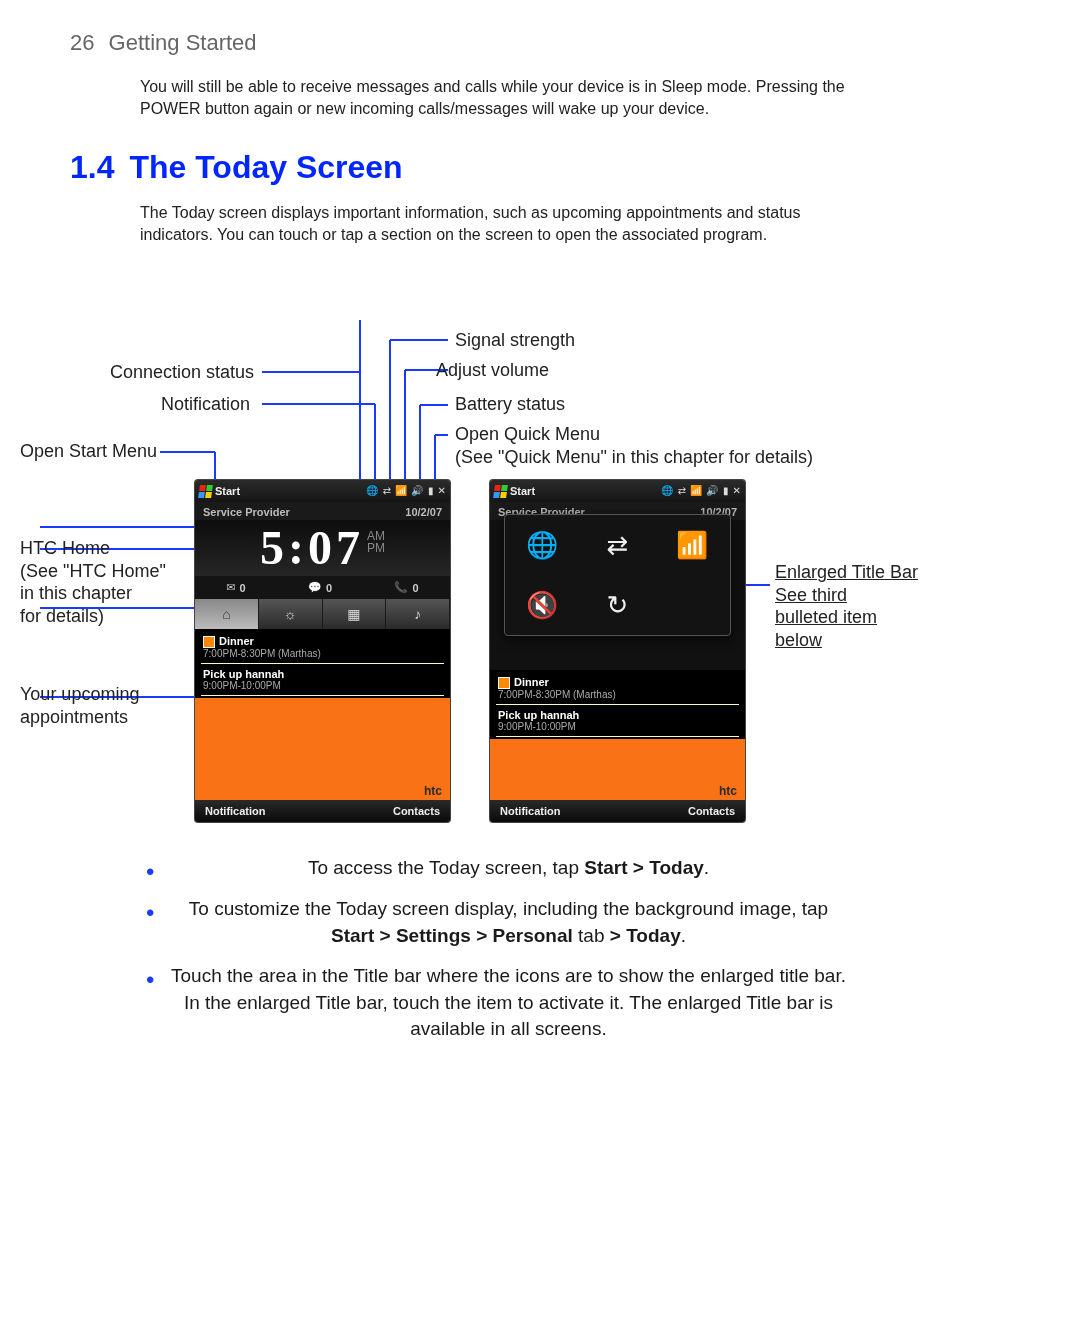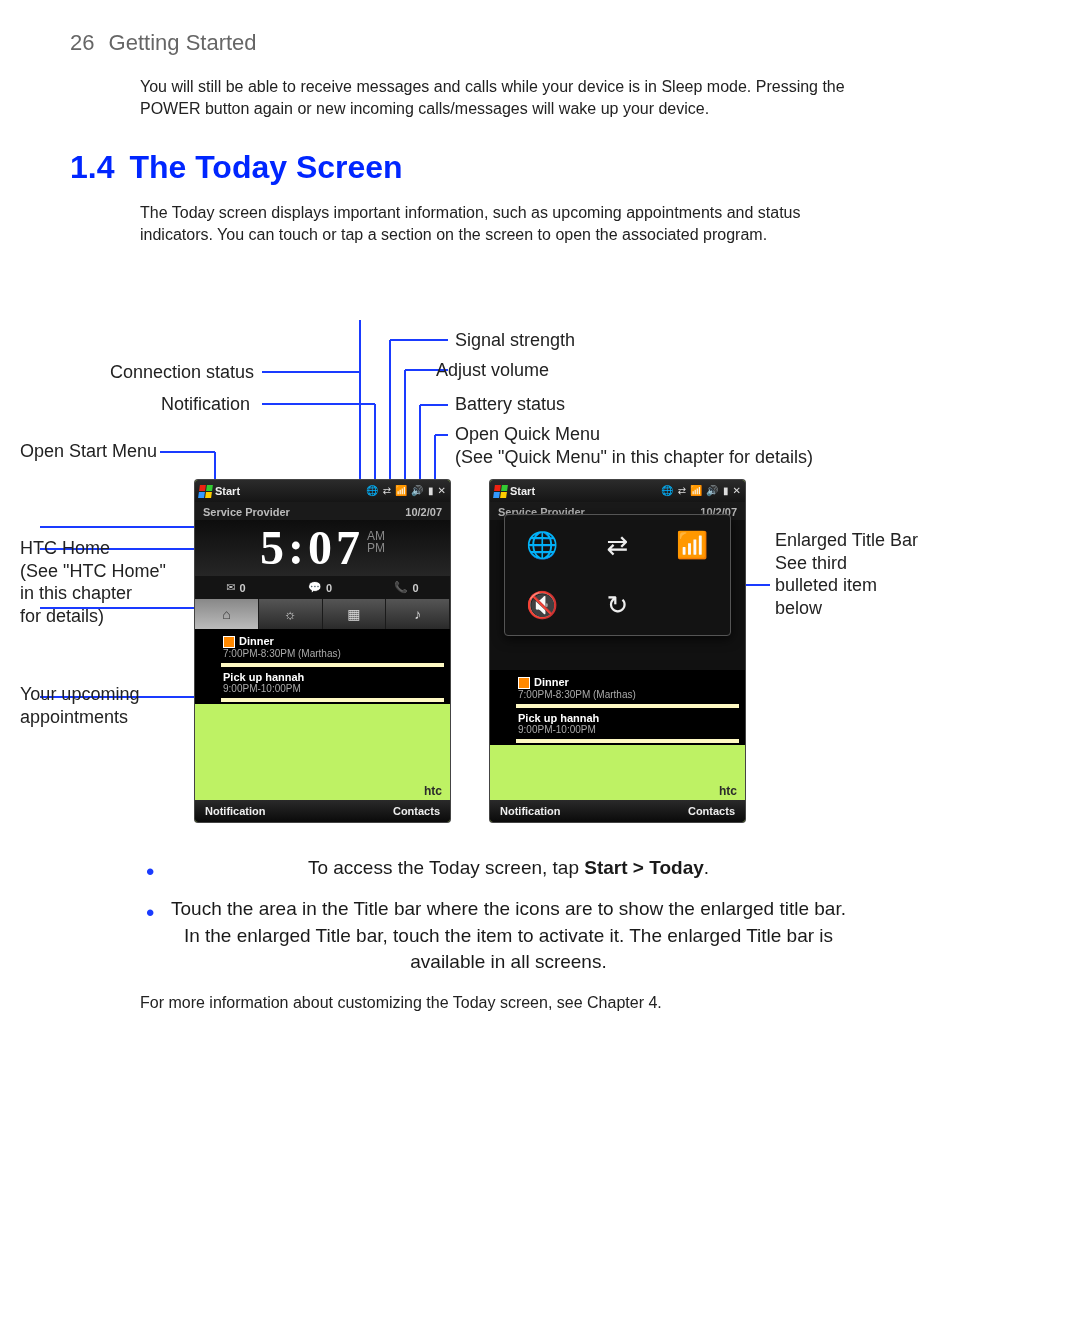--- a/index.html
+++ b/index.html
@@ -51,21 +51,21 @@
     position: absolute;
     white-space: pre;
     line-height: 1.25;
   }
 
   
   .phone {
     position: absolute;
     width: 255px;
     height: 342px;
-    background: #bef264;
+    background: #f97316;
     border-radius: 3px;
     color: #eee;
     font-family: Tahoma, Arial, sans-serif;
     font-size: 11px;
     overflow: hidden;
     box-shadow: 0 0 0 1px #444;
   }
   .phone .titlebar {
     height: 22px;
     background: linear-gradient(#2b2b2b,#151515);
@@ -123,21 +123,21 @@
     display:flex; height:30px;
     background: linear-gradient(#555,#2a2a2a);
   }
   .tabs div {
     flex:1; display:flex; align-items:center; justify-content:center;
     border-right:1px solid #1a1a1a;
     color:#ddd; font-size:14px;
   }
   .tabs div.home { background:linear-gradient(#888,#bbb); color:#333;}
   .appts { padding:2px 6px; background:#000; }
-  .appt { padding:4px 2px; border-bottom:4px solid #fef9c3;margin-left:20px;}
+  .appt { padding:4px 2px; border-bottom:1px solid #fef9c3;}
   .appt .title{ font-weight:700; color:#fff; font-size:11px;}
   .appt .time2{ color:#aaa; font-size:10px;}
   .appt .cal-ic{display:inline-block;width:10px;height:10px;background:#f80;border:1px solid #fff;margin-right:4px;vertical-align:middle;}
   .softkeys {
     position:absolute; bottom:0; left:0; right:0;
     height:22px;
     background: linear-gradient(#2a2a2a,#0a0a0a);
     display:flex; justify-content:space-between; align-items:center;
     padding:0 10px;
     font-size:11px; font-weight:600;
@@ -258,21 +258,21 @@
 in this chapter
 for details)</span>
     <span class="dlabel" style="left:20px; top:398px;">Your upcoming
 appointments</span>
 
     <span class="dlabel" style="left:455px; top:44px;">Signal strength</span>
     <span class="dlabel" style="left:436px; top:74px;">Adjust volume</span>
     <span class="dlabel" style="left:455px; top:108px;">Battery status</span>
     <span class="dlabel" style="left:455px; top:138px;">Open Quick Menu
 (See "Quick Menu" in this chapter for details)</span>
-    <span class="dlabel" style="left:775px; top:244px;">Enlarged Title Bar
+    <span class="dlabel" style="left:775px; top:276px;text-decoration:underline;">Enlarged Title Bar
 See third
 bulleted item
 below</span>
 
     <div class="phone" style="left:195px; top:195px;">
       <div class="titlebar">
         <span class="winflag">
             <span></span>
             <span></span>
             <span></span>
@@ -380,18 +380,20 @@
       </div>
     </div>
 
   </div>
 
   <div class="body-indent">
     <ul class="bluedot">
       <li>
         <span>To access the Today screen, tap </span><b>Start &gt; Today</b><span>.</span>
       </li>
+      <li>
+        <span>To customize the Today screen display, including the background image, tap </span><b>Start &gt; Settings &gt; Personal</b><span> tab </span><b>&gt; Today</b><span>.</span>
+      </li>
       <li>Touch the area in the Title bar where the icons are to show the enlarged title bar. In the enlarged Title bar, touch the item to activate it. The enlarged Title bar is available in all screens.</li>
     </ul>
-    <p class="body-text">For more information about customizing the Today screen, see Chapter 4.</p>
   </div>
 
 </div>
 
 </body></html>

